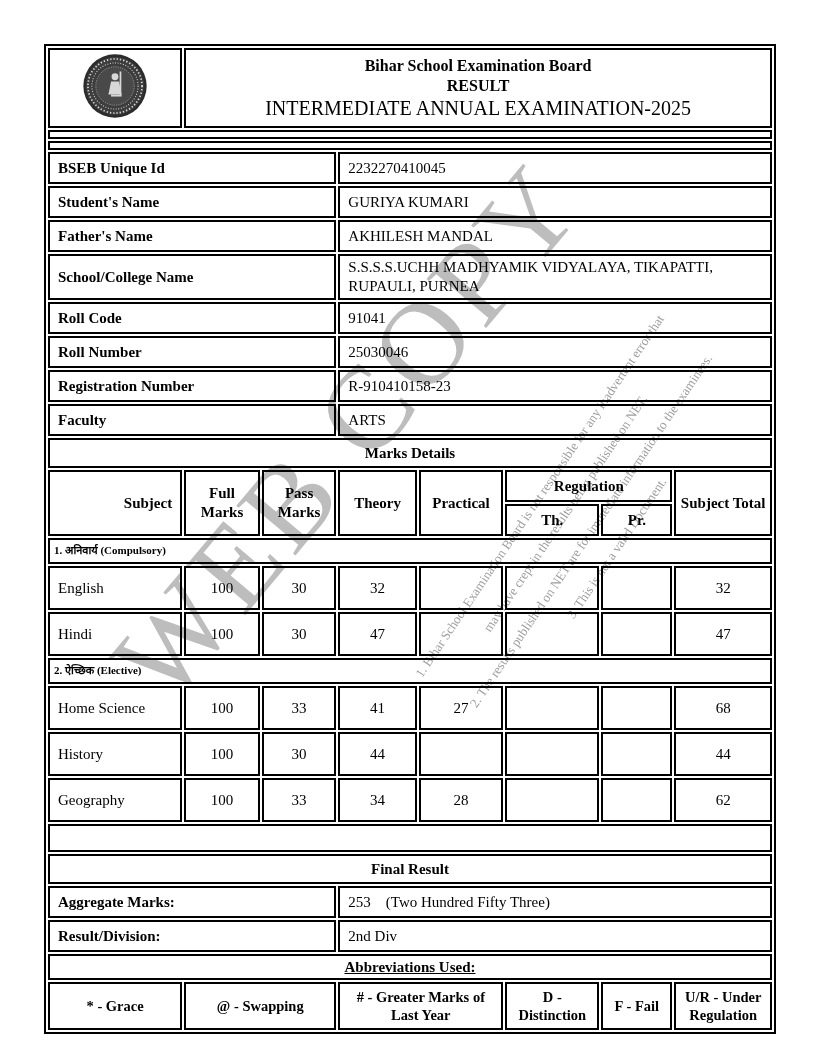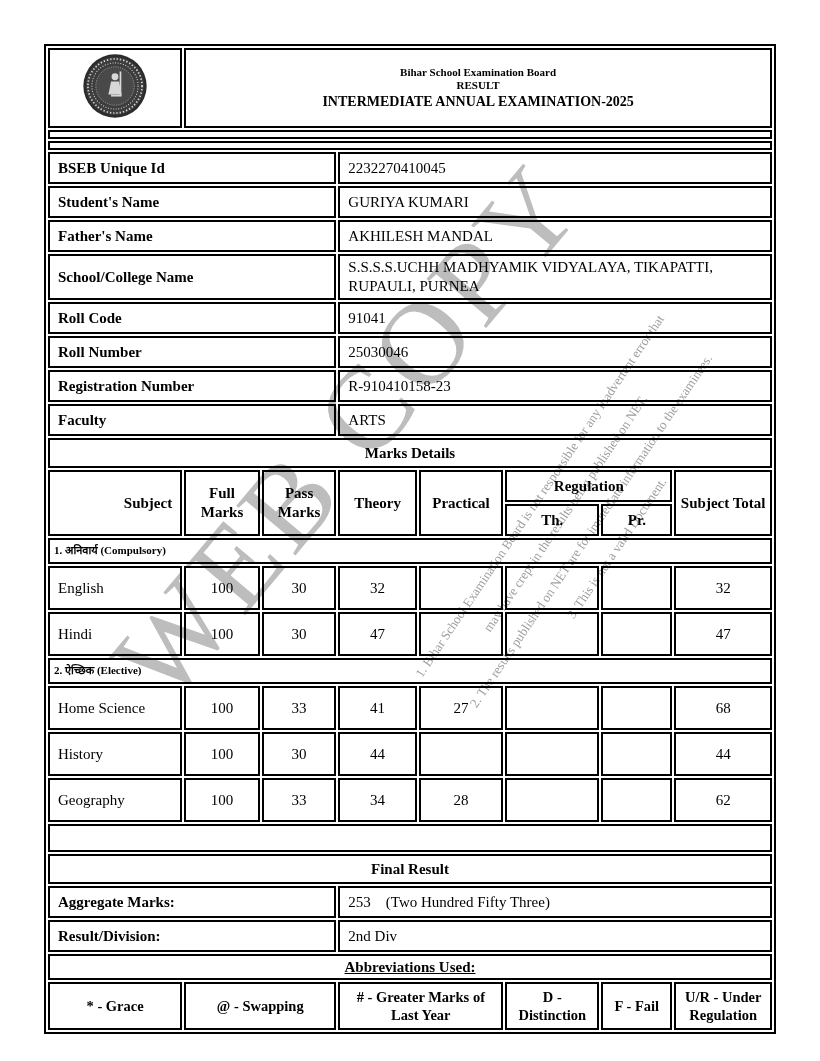--- a/index.html
+++ b/index.html
@@ -12,22 +12,22 @@
     border-collapse:separate;border-spacing:2px;
     border:2px solid #000;table-layout:fixed;background:#fff;
   }
   td{
     border:2px solid #000;padding:1px 8px;font-size:15px;
     vertical-align:middle;overflow:hidden;line-height:1.25;
   }
   td.thin{height:5px;padding:0;}
   .logo-cell{text-align:center;height:72px;padding:2px;}
   .title-cell{text-align:center;height:72px;}
-  .title-line1,.title-line2{font-weight:bold;font-size:11px;}
-  .title-line3{font-weight:bold;font-size:14px;}
+  .title-line1,.title-line2{font-weight:bold;font-size:16px;}
+  .title-line3{font-weight:normal;font-size:20px;}
   .info-label{font-weight:bold;height:26px;margin-left:8px;}
   .info-value{height:26px;}
   tr.school-row td{height:40px;}
   .section-bar{font-weight:bold;height:24px;text-align:center;}
   .mh{font-weight:bold;text-align:center;height:26px;padding:1px 3px;}
   .mh-subject{font-weight:bold;text-align:right;height:26px;}
   .cat-row{font-weight:bold;height:20px;padding:1px 4px;font-size:11px;}
   .num{text-align:center;height:26px;padding:7px 2px;}
   .subj{height:26px;}
   .empty-row{height:22px;}

